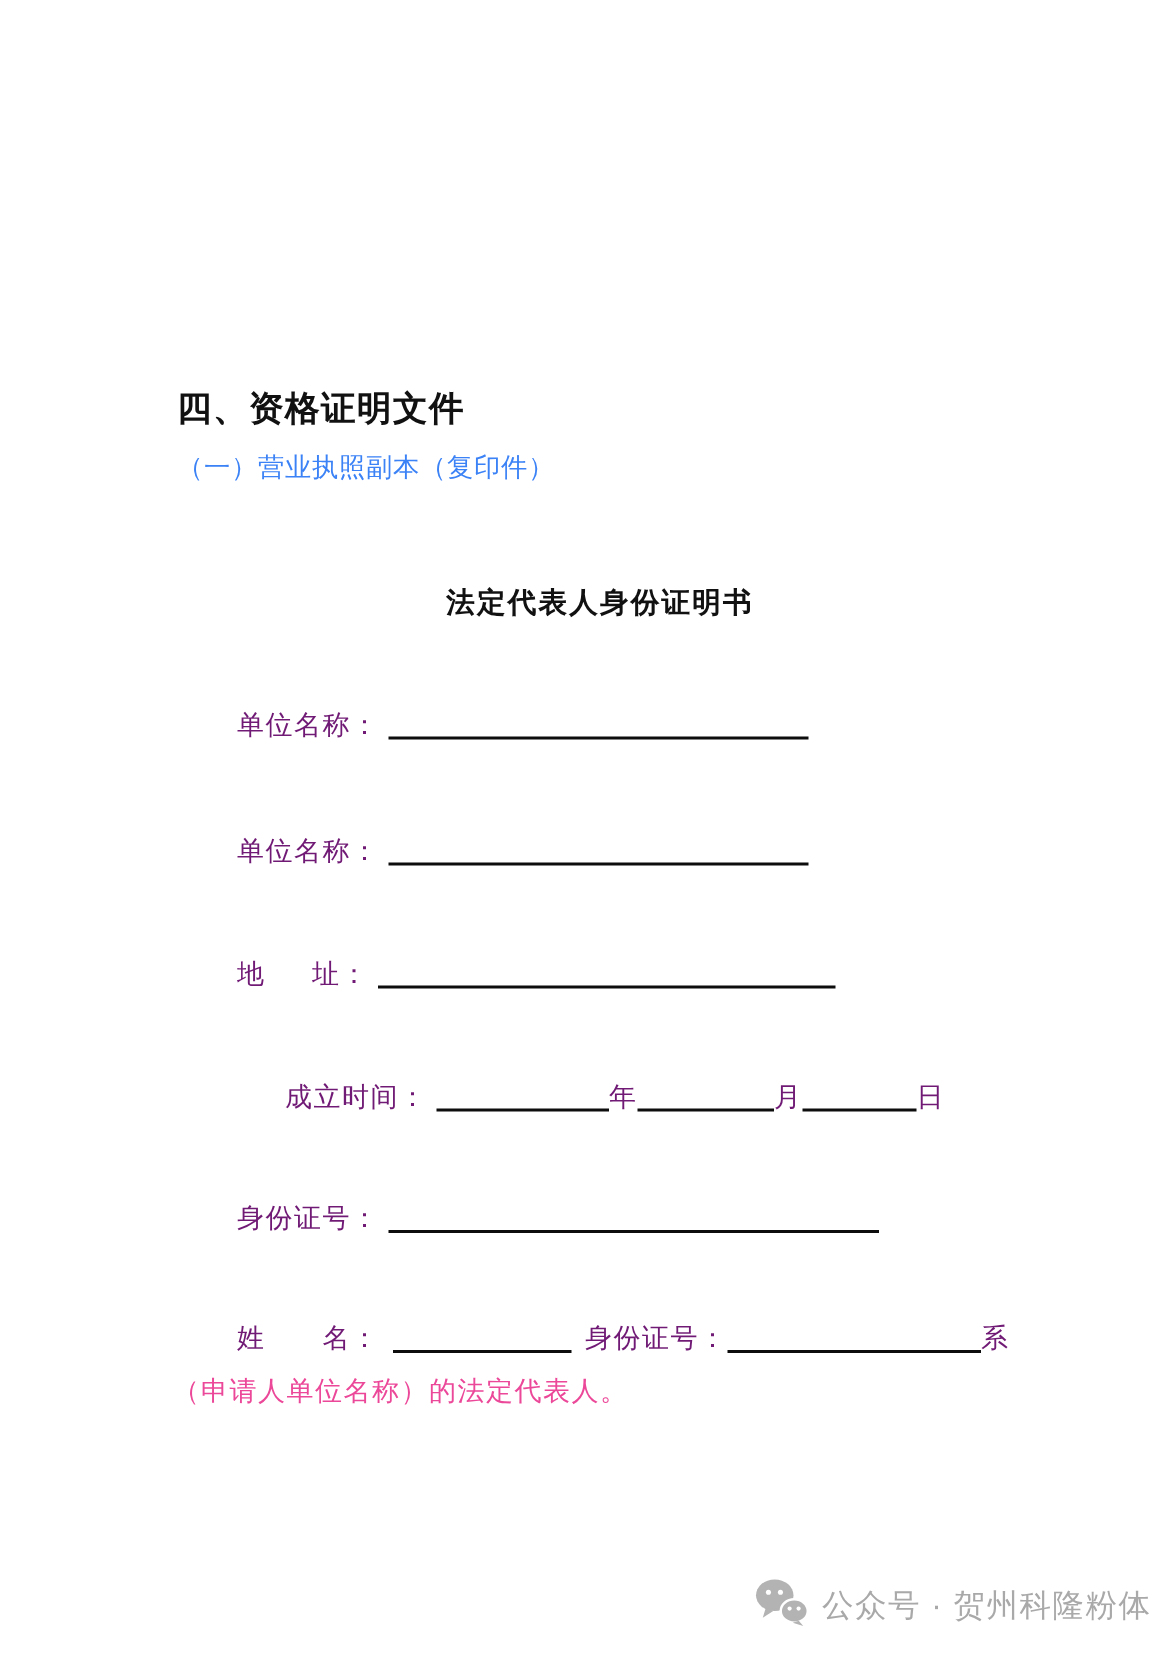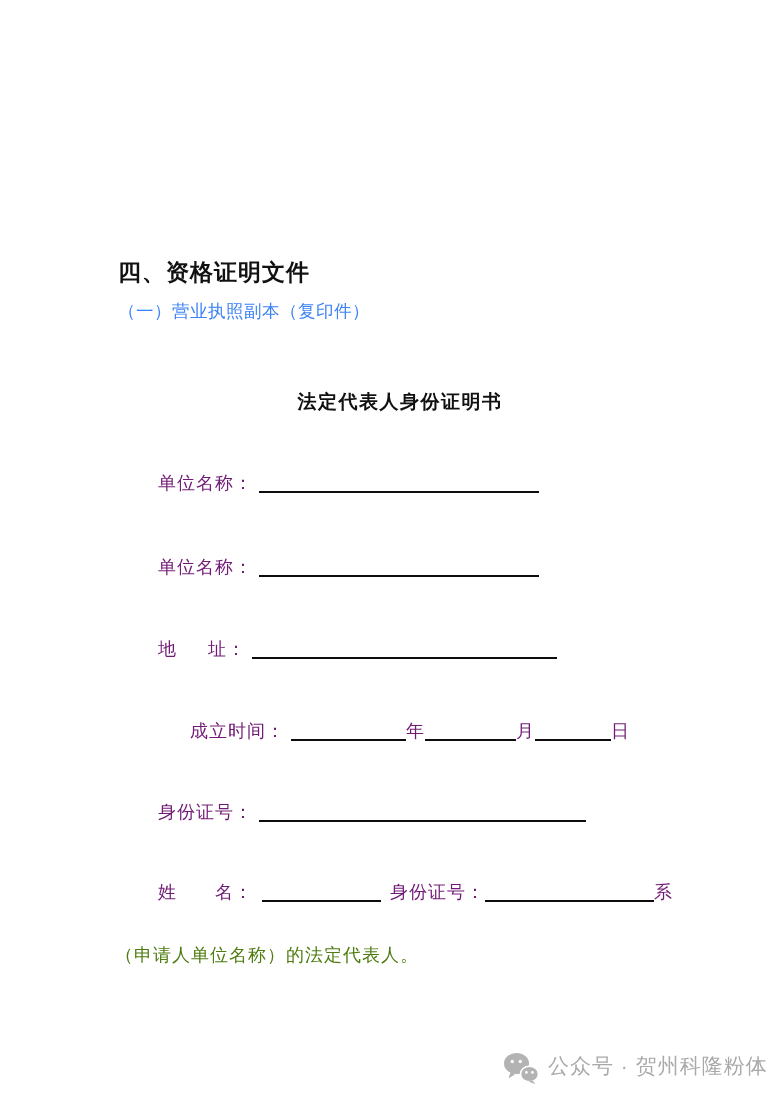--- a/index.html
+++ b/index.html
@@ -81,29 +81,28 @@
   .w-day   { width: 76px; }
   .w-term  { width: 327px; }
   .w-name  { width: 119px; }
   .w-id    { width: 169px; }
   .closing-line {
     position: absolute;
     left: 115px;
     top: 915px;
     font-size: 18px;
     letter-spacing: 1px;
-    color: #4d7c0f;
-    margin-top: 28px;
+    color: #ec4899;
   }
   .footer-watermark {
     position: absolute;
     left: 503px;
     top: 1052px;
     display: flex;
-    align-items: flex-start;
+    align-items: flex-end;
     gap: 9px;
     font-family: "Liberation Sans", "DejaVu Sans", sans-serif;
     font-size: 21px;
     letter-spacing: 1px;
     color: #a9a9a9;
   }
   .wechat-icon { display: inline-block; width: 36px; height: 32px; }
 </style>
 </head>
 <body>

